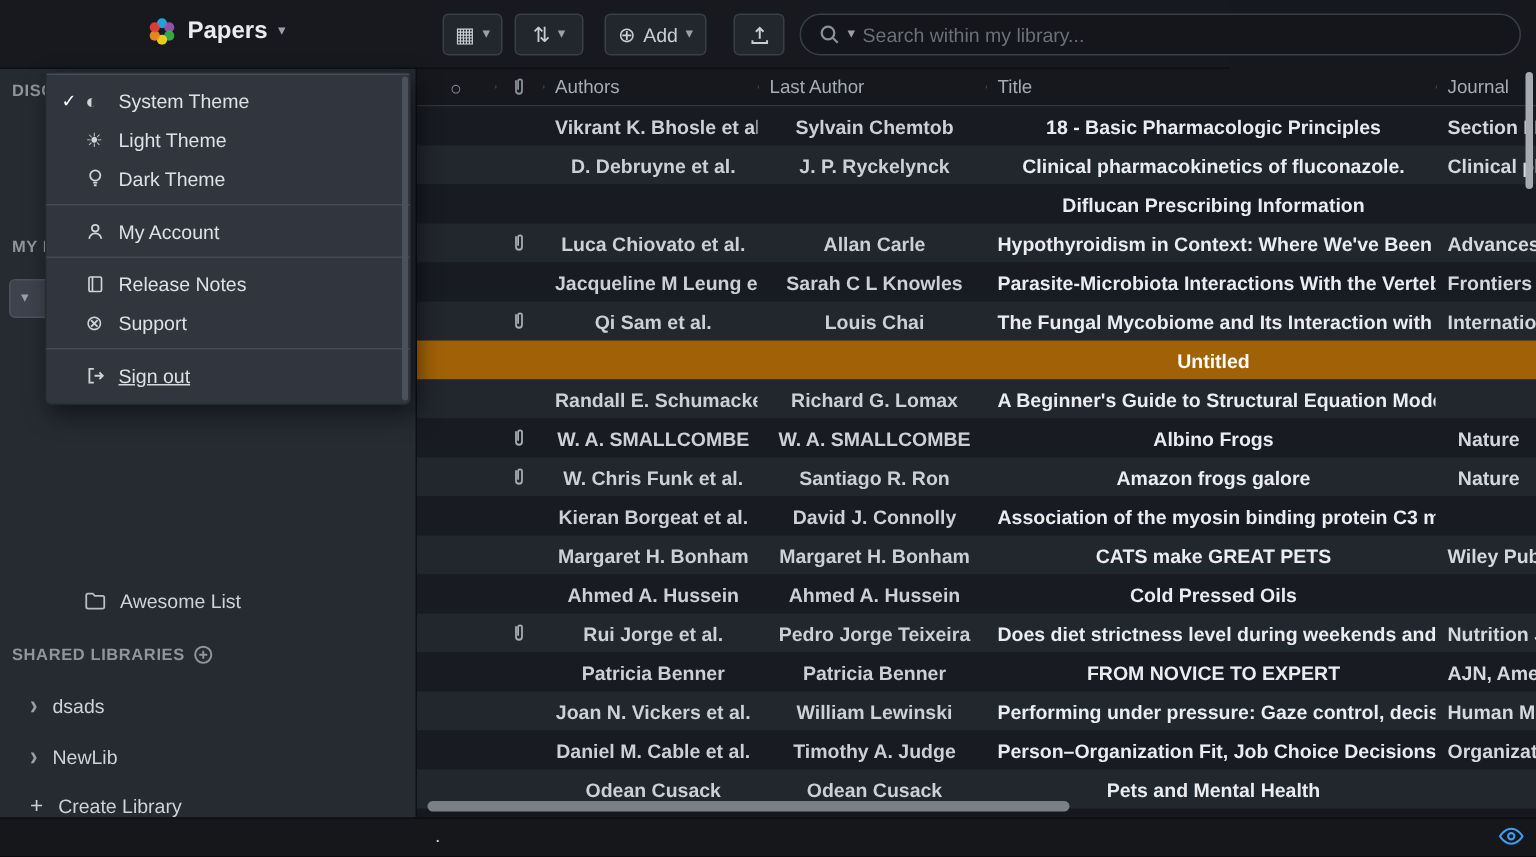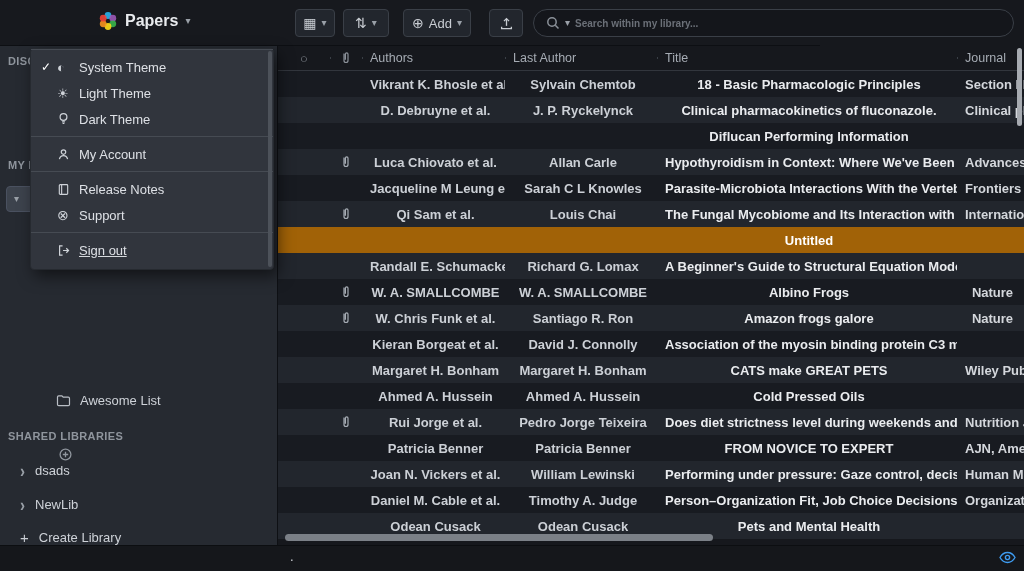--- a/index.html
+++ b/index.html
@@ -21,34 +21,34 @@
     font-size:13px; cursor:pointer; }
   .glyph { font-size:14px; line-height:1; color:#c9cdd3; }
   #btn-view { left:295px; width:40px; }
   #btn-sort { left:343px; width:46px; }
   #btn-add  { left:403px; width:68px; }
   #btn-upload { left:489px; width:34px; }
   .search { position:absolute; left:533px; top:9px; width:481px; height:28px;
     border:1px solid #3a3f47; border-radius:14px; background:#14161b;
     display:flex; align-items:center; gap:5px; padding:0 12px; }
   .search input { flex:1; background:transparent; border:none; outline:none;
-    color:#7dd3fc; font-size:10px; font-family:"Liberation Sans",sans-serif;font-weight:bold; }
+    color:#7dd3fc; font-size:13px; font-family:"Liberation Sans",sans-serif; }
   .search input::placeholder { color:#6b7078; }
   
   .sidebar { position:absolute; left:0; top:46px; width:278px; height:499px;
     background:#262a31; border-right:1px solid #0e1014; z-index:5; }
   .side-label { position:absolute; left:8px; color:#8f959d; font-size:11px;
     font-weight:bold; letter-spacing:.4px; white-space:nowrap; }
   .side-sel { position:absolute; left:6px; top:140px; width:262px; height:26px;
     background:#3d434d; border:1px solid #4a5column; border:1px solid #4a5160; border-radius:4px;
     display:flex; align-items:center; padding-left:7px; }
   .side-item { position:absolute; display:flex; align-items:center; height:26px;
     color:#ced2d8; font-size:13px; cursor:pointer; white-space:nowrap; }
   .tree-chev { color:#9aa0a8; font-size:15px; font-weight:bold; transform:scaleY(1.2); }
-  .shared-hdr { position:absolute; left:8px; top:384px; display:flex; align-items:center; gap:6px;flex-direction:column; }
+  .shared-hdr { position:absolute; left:8px; top:384px; display:flex; align-items:center; gap:6px; }
   
   .menu { position:absolute; left:30px; top:48px; width:244px; background:#31353d;
     border:1px solid #262a30; border-radius:4px; z-index:30;
     box-shadow:4px 6px 16px rgba(0,0,0,.55); }
   .menu-scrollbar { position:absolute; right:1px; top:2px; width:4px; height:calc(100% - 4px);
     background:#4d525a; border-radius:2px; }
   .menu-header { padding:11px 14px 10px; }
   .mh-name { font-size:14px; font-weight:bold; color:#ffffff; }
   .mh-email { font-size:12.5px; color:#c4c8ce; margin-top:4px; }
   .mh-version { font-size:11.5px; color:#9aa0a8; margin-top:9px; display:flex; align-items:center; gap:5px; }
@@ -215,21 +215,21 @@
     <div class="cell col-journal">Clinical pha</div>
   </div>
 
   <div class="trow cols">
     <div class="cell col-circle"></div>
     <div class="cell col-clip">
       
     </div>
     <div class="cell col-authors"></div>
     <div class="cell col-last"></div>
-    <div class="cell col-title">Diflucan Performing Information</div>
+    <div class="cell col-title">Diflucan Prescribing Information</div>
     <div class="cell col-journal"></div>
   </div>
 
   <div class="trow cols">
     <div class="cell col-circle"></div>
     <div class="cell col-clip">
       <svg class="clipicon" width="12" height="14" viewBox="0 0 12 14" fill="none" stroke="#a6acb4" stroke-width="1.2">
         <path d="M4 2.5v7a2 2 0 0 0 4 0V3.2a1.3 1.3 0 0 0-2.6 0v5.6"></path>
       </svg>
     </div>

